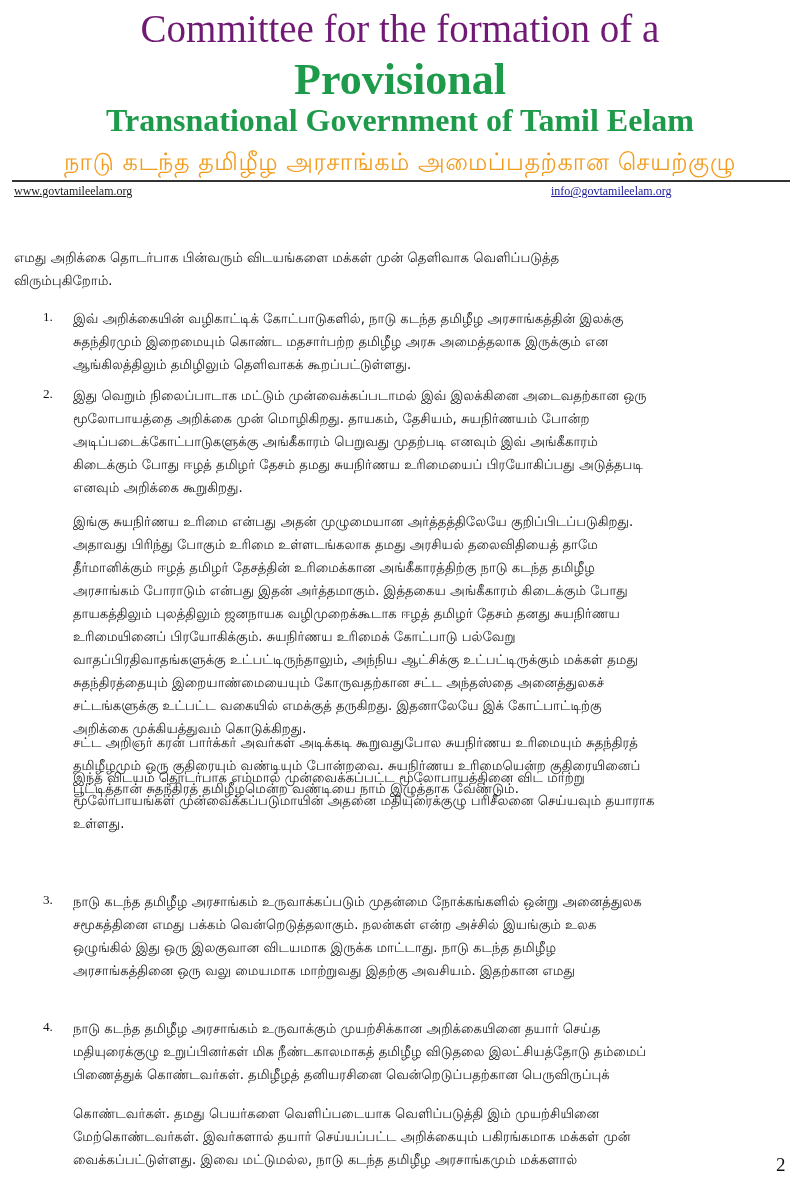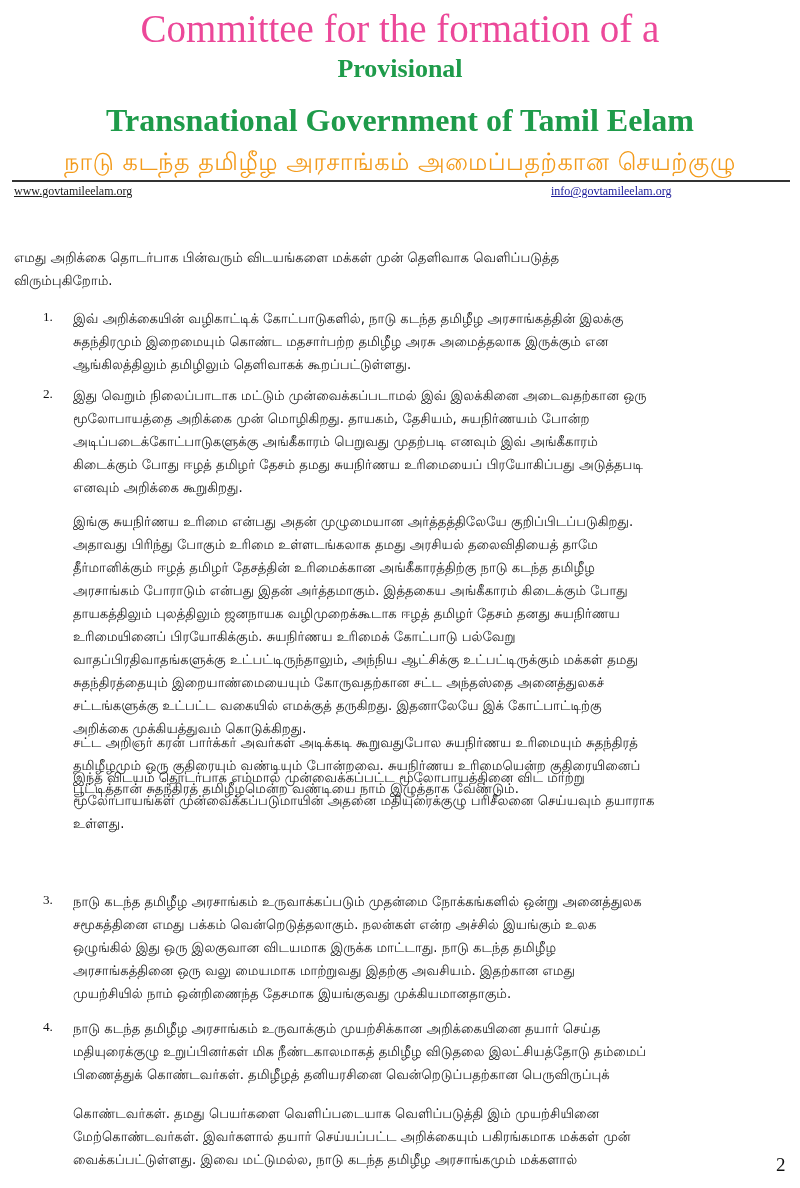--- a/index.html
+++ b/index.html
@@ -2,21 +2,21 @@
 <html><head>
 <meta charset="utf-8">
 <style>
   * { margin: 0; padding: 0; box-sizing: border-box; }
   html, body { width: 800px; height: 1188px; background: #ffffff; overflow: hidden; }
   body { position: relative; font-family: "DejaVu Sans", sans-serif; color: #111; }
 
   .header { position: absolute; left: 0; top: 0; width: 800px; }
   .title-line { position: absolute; left: 0; width: 800px; text-align: center;
     font-family: "Liberation Serif", serif; white-space: nowrap; }
-  .t1 { top: 6px; font-size: 40px; color: #ec4899; }
+  .t1 { top: 6px; font-size: 40px; color: #701a75; }
   .t2 { top: 54px; font-size: 39px; font-weight: bold; color: #1e9b4a; }
   .t3 { top: 102px; font-size: 39px; font-weight: bold; color: #1e9b4a; }
   .t4 { top: 148px; font-size: 22px; color: #f39b1b; font-family: "DejaVu Sans", sans-serif; letter-spacing: 0.5px; }
 
   .rule { position: absolute; left: 12px; top: 180px; width: 778px; height: 2px; background: #333; }
 
   .link { position: absolute; top: 184px; font-family: "Liberation Serif", serif; font-size: 12px;
     text-decoration: underline; white-space: nowrap; }
   .link-web { left: 14px; color: #1a1a1a; }
   .link-mail { left: 551px; color: #1a1a99; }
@@ -27,21 +27,21 @@
   .item-text { left: 73px; width: 715px; }
   .line { display: block; white-space: nowrap; }
 
   .page-num { position: absolute; left: 776px; top: 1154px; font-family: "Liberation Serif", serif; font-size: 19px; }
 </style>
 </head>
 <body>
 
 <div class="header">
   <div class="title-line t1" style="font-size: 39px;">Committee for the formation of a</div>
-  <div class="title-line t2" style="font-size: 26px;">Provisional</div>
+  <div class="title-line t2" style="font-size: 44px;">Provisional</div>
   <div class="title-line t3" style="font-size: 32px;">Transnational Government of Tamil Eelam</div>
   <div class="title-line t4" style="font-size: 24px;">நாடு கடந்த தமிழீழ அரசாங்கம் அமைப்பதற்கான செயற்குழு</div>
   <div class="rule"></div>
   <a class="link link-web">www.govtamileelam.org</a>
   <a class="link link-mail">info@govtamileelam.org</a>
 </div>
 
 <div class="para intro">
   <span class="line" style="display: block;">எமது அறிக்கை தொடர்பாக பின்வரும் விடயங்களை மக்கள் முன் தெளிவாக வெளிப்படுத்த</span>
   <span class="line" style="display: block;">விரும்புகிறோம்.</span>
@@ -84,21 +84,20 @@
   <span class="line" style="display: block;">மூலோபாயங்கள் முன்வைக்கப்படுமாயின் அதனை மதியுரைக்குழு பரிசீலனை செய்யவும் தயாராக</span>
   <span class="line" style="display: block;">உள்ளது.</span>
 </div>
 
 <span class="num" style="left:43px; top:892px;">3.</span>
 <div class="para item-text" style="top:890px;">
   <span class="line" style="display: block;">நாடு கடந்த தமிழீழ அரசாங்கம் உருவாக்கப்படும் முதன்மை நோக்கங்களில் ஒன்று அனைத்துலக</span>
   <span class="line" style="display: block;">சமூகத்தினை எமது பக்கம் வென்றெடுத்தலாகும். நலன்கள் என்ற அச்சில் இயங்கும் உலக</span>
   <span class="line" style="display: block;">ஒழுங்கில் இது ஒரு இலகுவான விடயமாக இருக்க மாட்டாது. நாடு கடந்த தமிழீழ</span>
   <span class="line" style="display: block;">அரசாங்கத்தினை ஒரு வலு மையமாக மாற்றுவது இதற்கு அவசியம். இதற்கான எமது</span>
-  <span class="line" style="display: block;">முயற்சியில் நாம் ஒன்றிணைந்த தேசமாக இயங்குவது முக்கியமானதாகும்.</span>
 </div>
 
 <span class="num" style="left:43px; top:1019px;">4.</span>
 <div class="para item-text" style="top:1017px;">
   <span class="line" style="display: block;">நாடு கடந்த தமிழீழ அரசாங்கம் உருவாக்கும் முயற்சிக்கான அறிக்கையினை தயார் செய்த</span>
   <span class="line" style="display: block;">மதியுரைக்குழு உறுப்பினர்கள் மிக நீண்டகாலமாகத் தமிழீழ விடுதலை இலட்சியத்தோடு தம்மைப்</span>
   <span class="line" style="display: block;">பிணைத்துக் கொண்டவர்கள். தமிழீழத் தனியரசினை வென்றெடுப்பதற்கான பெருவிருப்புக்</span>
   <span class="line" style="display: block; margin-top: 16px;">கொண்டவர்கள். தமது பெயர்களை வெளிப்படையாக வெளிப்படுத்தி இம் முயற்சியினை</span>
   <span class="line" style="display: block;">மேற்கொண்டவர்கள். இவர்களால் தயார் செய்யப்பட்ட அறிக்கையும் பகிரங்கமாக மக்கள் முன்</span>
   <span class="line" style="display: block;">வைக்கப்பட்டுள்ளது. இவை மட்டுமல்ல, நாடு கடந்த தமிழீழ அரசாங்கமும் மக்களால்</span>

